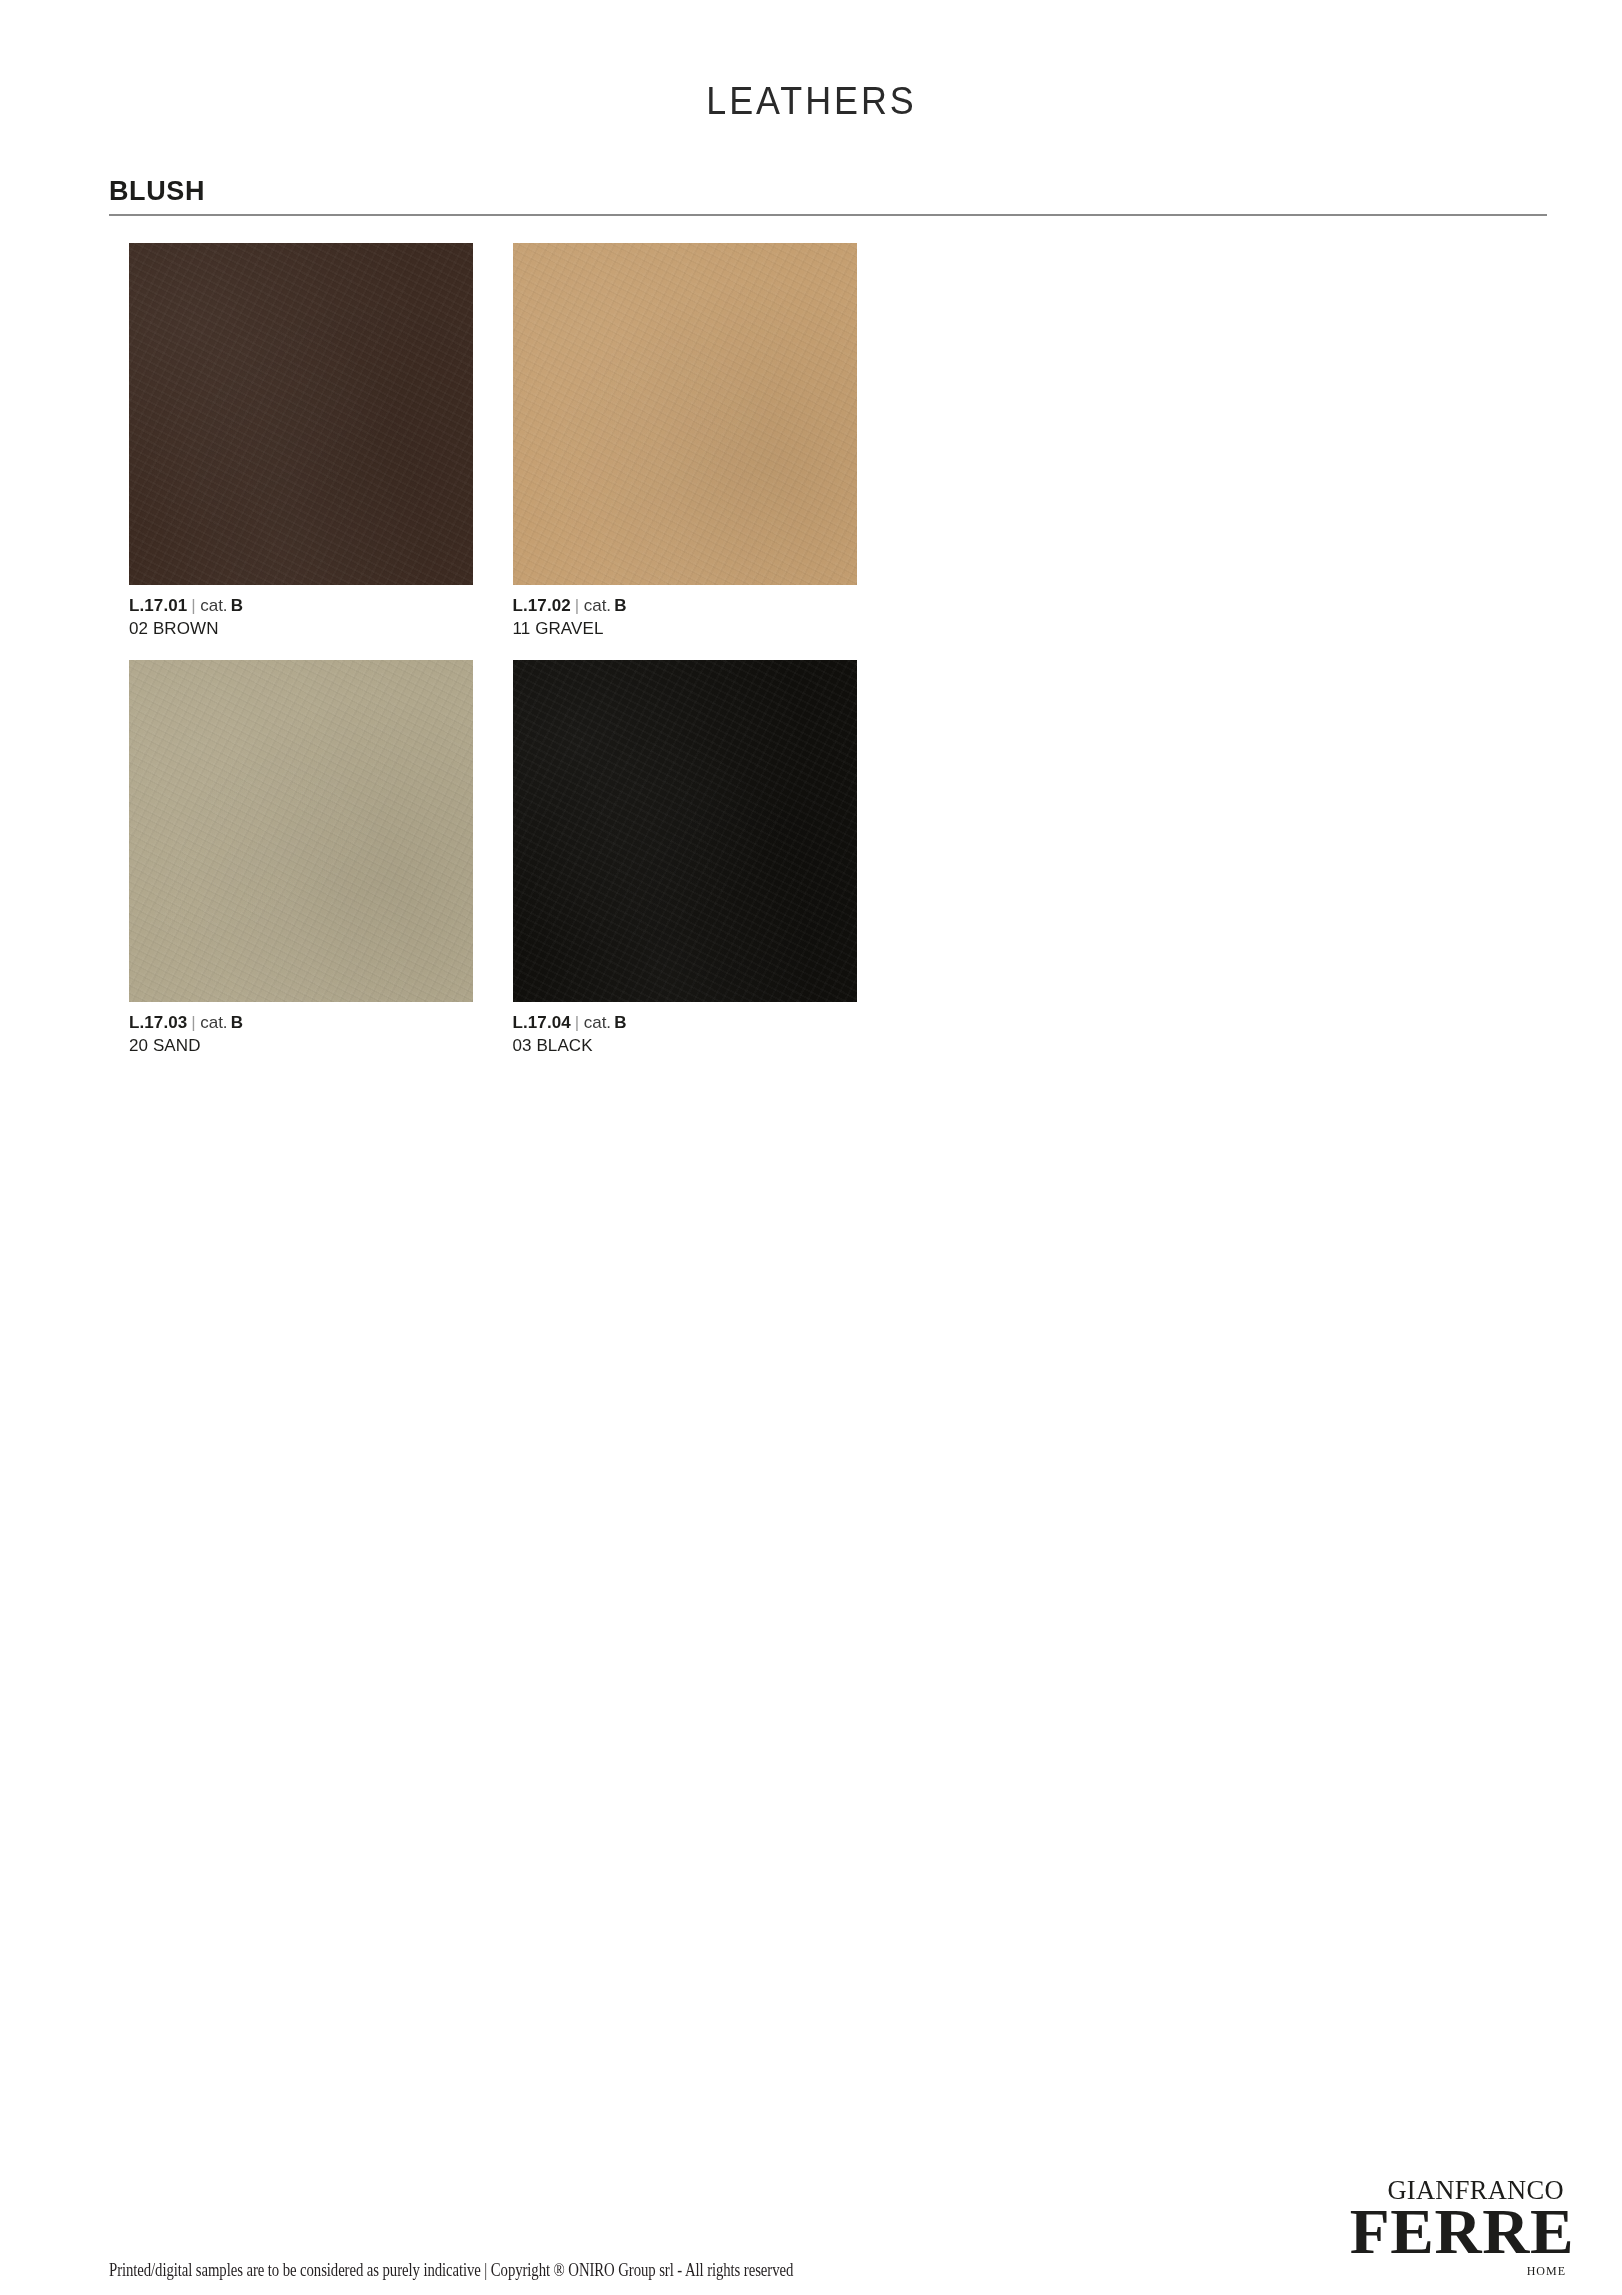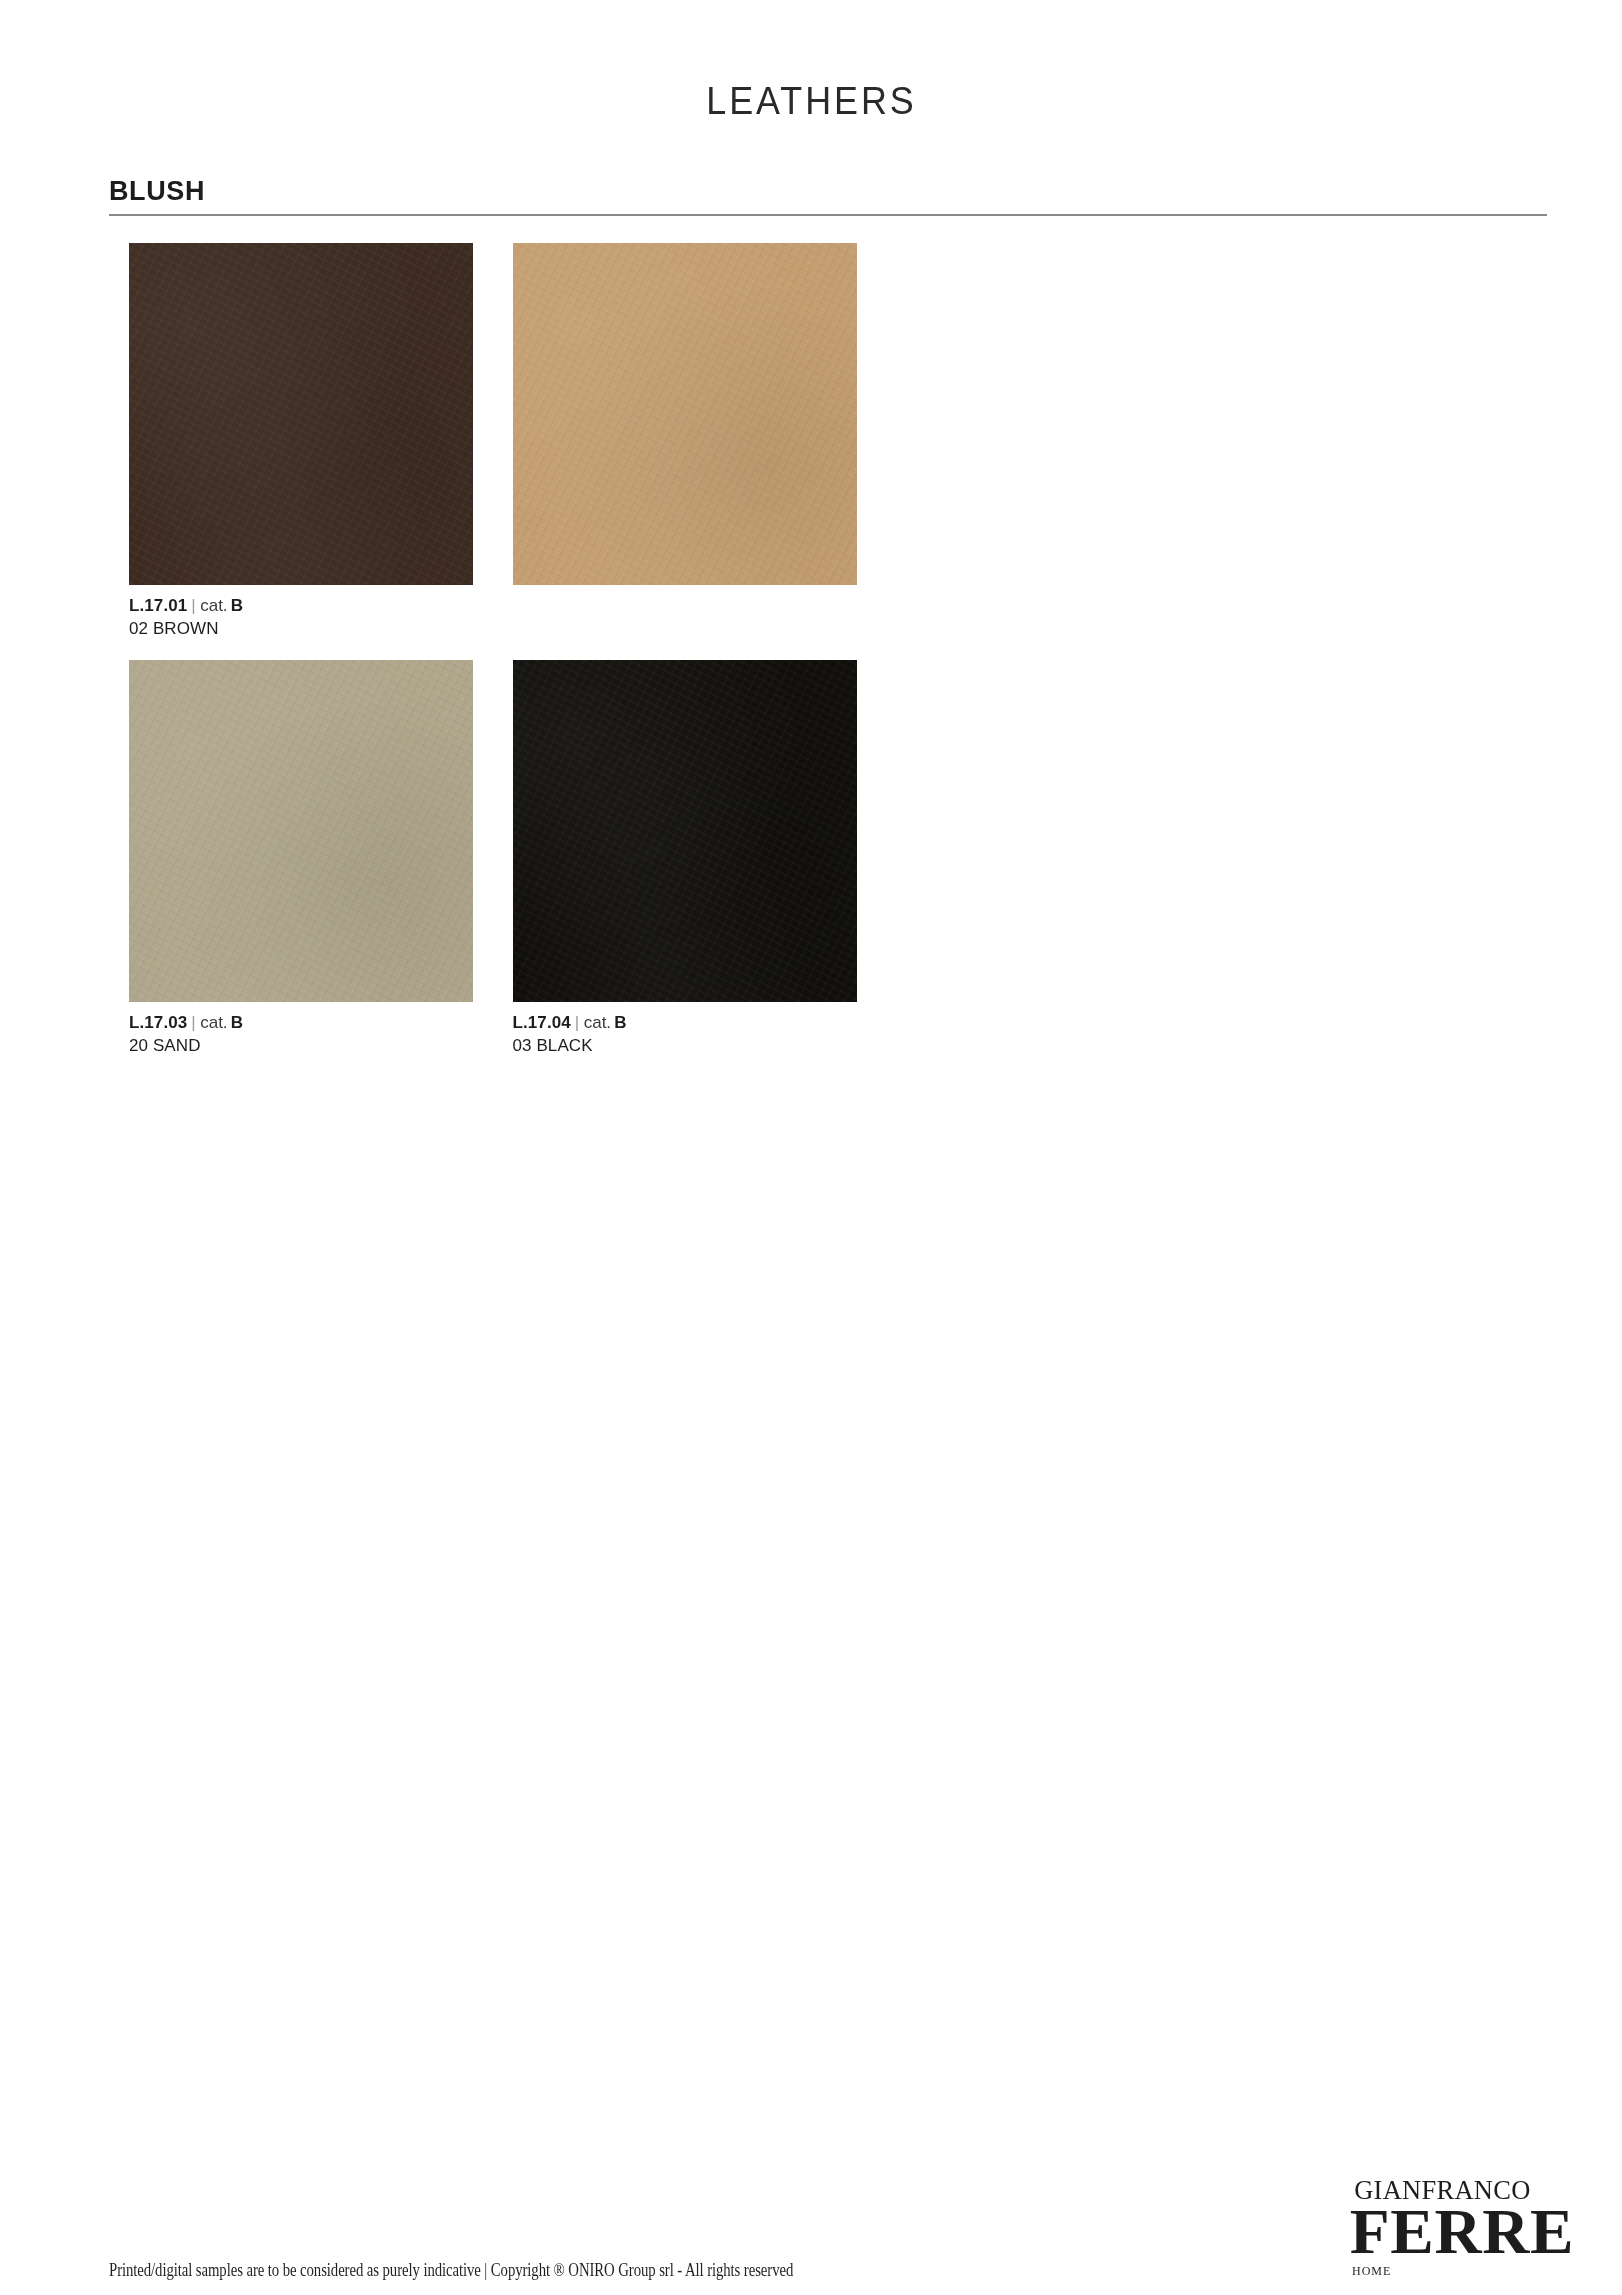--- a/index.html
+++ b/index.html
@@ -123,21 +123,21 @@
     letter-spacing: 0.1px;
     display: block;
   }
 
   
   .brand-logo {
     position: absolute;
     right: 57px;
     bottom: 18px;
     width: 214px;
-    text-align: left;
+    text-align: right;
     color: #1d1d1b;
     font-family: "Liberation Serif", serif;
     line-height: 1;
   }
   .brand-line1 {
     font-size: 27px;
     letter-spacing: 0.3px;
     display: block;
     transform: scaleX(0.98);
   }
@@ -186,20 +186,24 @@
     <div class="swatch-cell">
       <div class="swatch-chip" style="background-color: rgb(61, 43, 34);"></div>
       <div class="swatch-meta">
         <span class="swatch-code">L.17.01</span><span class="swatch-sep">|</span><span class="swatch-cat-label">cat.</span><span class="swatch-cat-value">B</span>
         <span class="swatch-name">02 BROWN</span>
       </div>
     </div>
 
     <div class="swatch-cell">
       <div class="swatch-chip" style="background-color: rgb(197, 159, 113);"></div>
+      <div class="swatch-meta">
+        <span class="swatch-code">L.17.02</span><span class="swatch-sep">|</span><span class="swatch-cat-label">cat.</span><span class="swatch-cat-value">B</span>
+        <span class="swatch-name">11 GRAVEL</span>
+      </div>
     </div>
 
   </div>
 
   <div class="swatch-row">
 
     <div class="swatch-cell">
       <div class="swatch-chip" style="background-color: rgb(176, 167, 140);"></div>
       <div class="swatch-meta">
         <span class="swatch-code">L.17.03</span><span class="swatch-sep">|</span><span class="swatch-cat-label">cat.</span><span class="swatch-cat-value">B</span>

